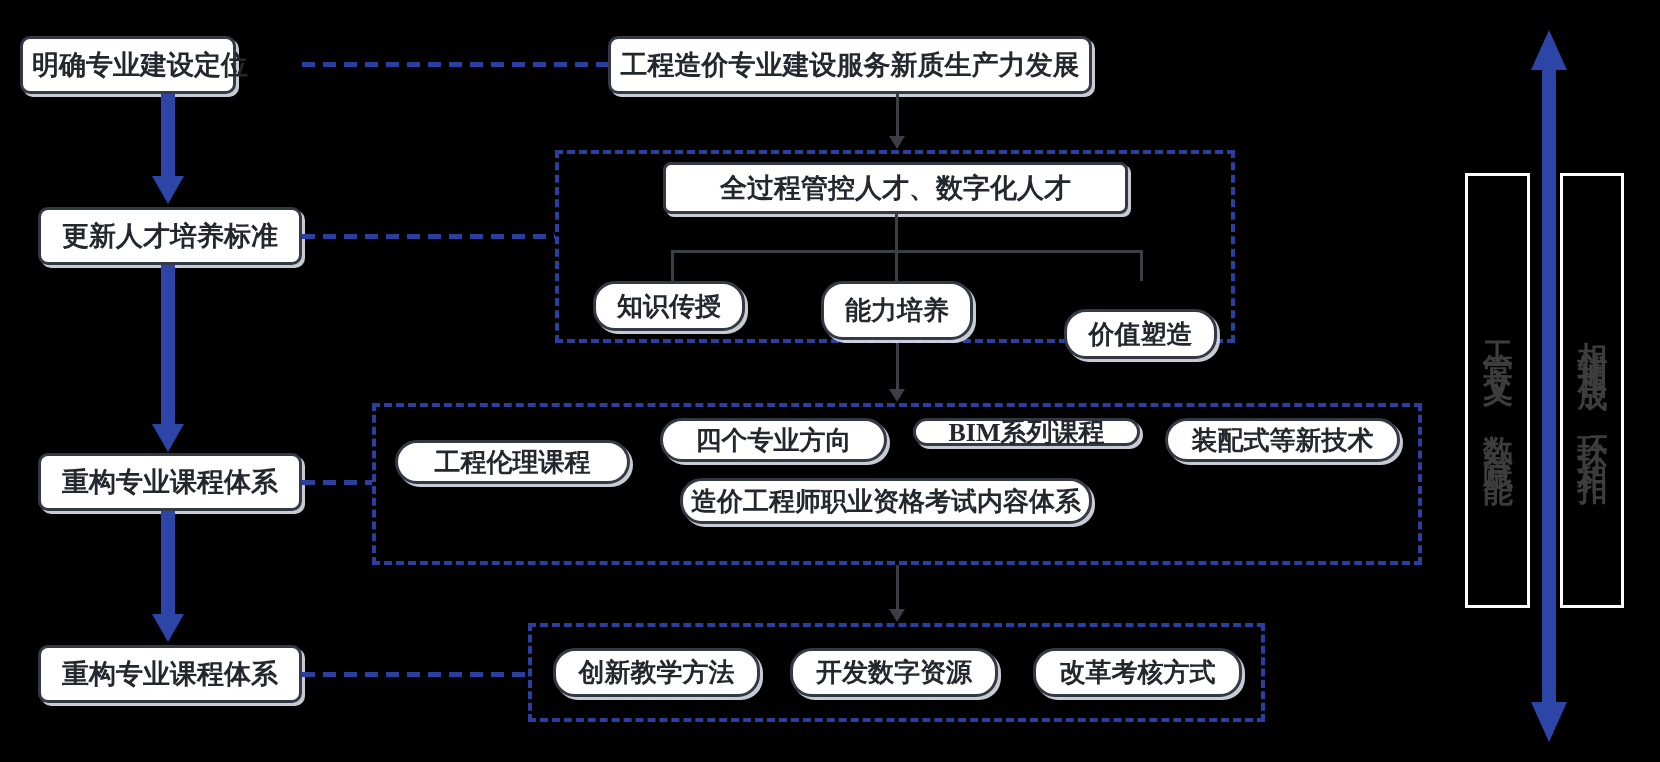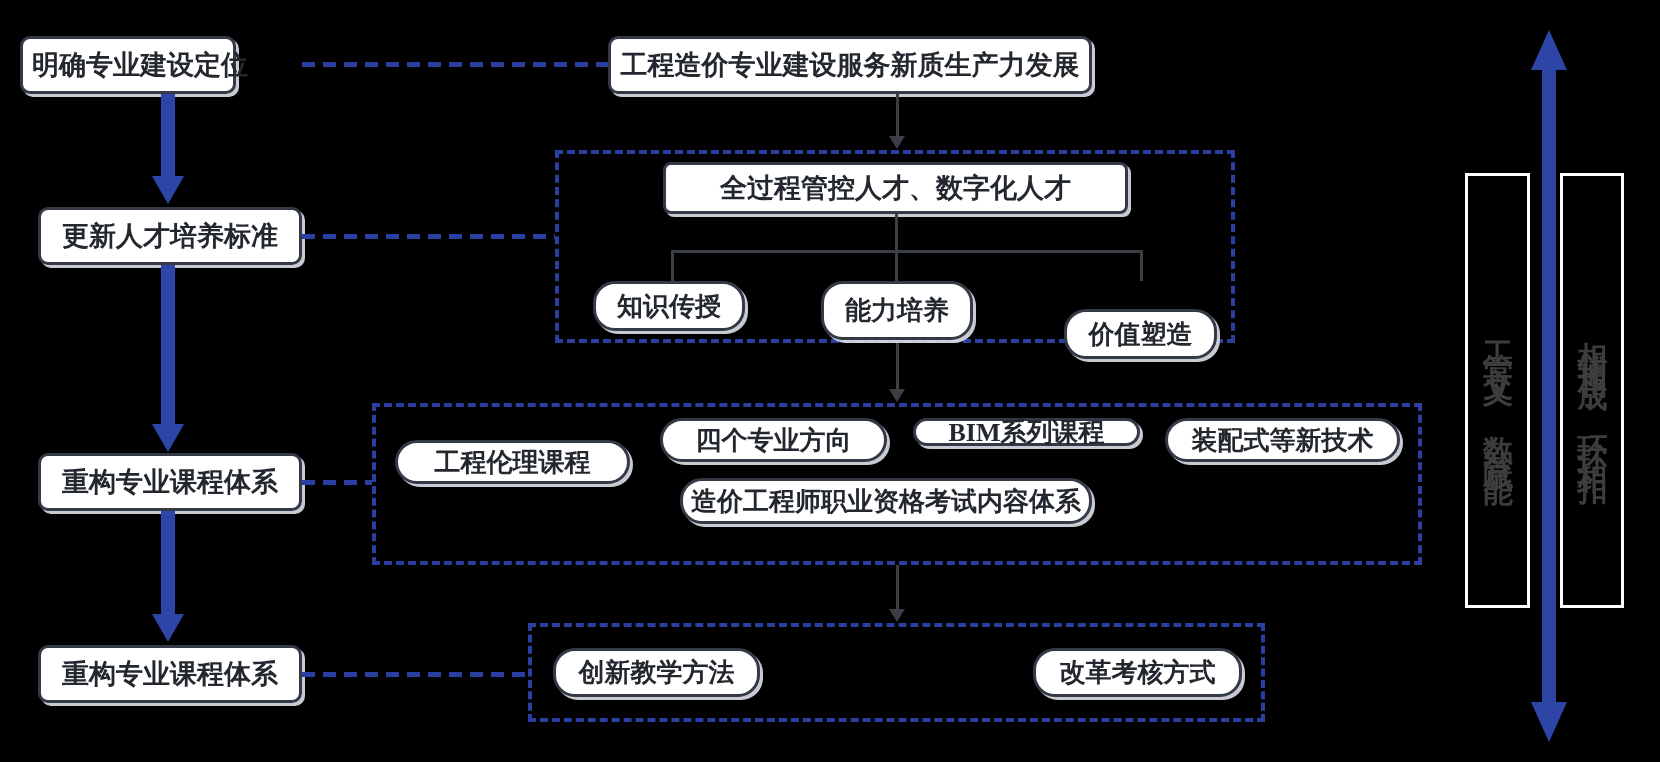--- a/index.html
+++ b/index.html
@@ -132,20 +132,21 @@
   <div class="wbox r20 fs26" style="left:1165px;top:418px;width:235px;height:44px;">装配式等新技术</div>
   <div class="wbox r20 fs26" style="left:680px;top:478px;width:412px;height:46px;">造价工程师职业资格考试内容体系</div>
 
   <div class="darrow" style="left:889px;top:565px;height:57px;">
     <div class="shaft" style="height:46px;"></div>
     <div class="head"></div>
   </div>
 
   <div class="dashed-rect" style="left:528px;top:623px;width:737px;height:99px;"></div>
   <div class="wbox r20 fs26" style="left:553px;top:648px;width:207px;height:49px;">创新教学方法</div>
+  <div class="wbox r20 fs26" style="left:790px;top:648px;width:208px;height:49px;">开发数字资源</div>
   <div class="wbox r20 fs26" style="left:1033px;top:648px;width:209px;height:49px;">改革考核方式</div>
 
   <div class="vbox" style="left:1465px;top:173px;width:65px;height:435px;">工管交叉，数智赋能</div>
   <div class="vbox" style="left:1560px;top:173px;width:64px;height:435px;">相辅相成，环环相扣</div>
 
   <div class="side-head up" style="left:1531px;top:30px;"></div>
   <div class="side-shaft" style="left:1542px;top:68px;height:634px;"></div>
   <div class="side-head down" style="left:1531px;top:702px;"></div>
 
 </div>

